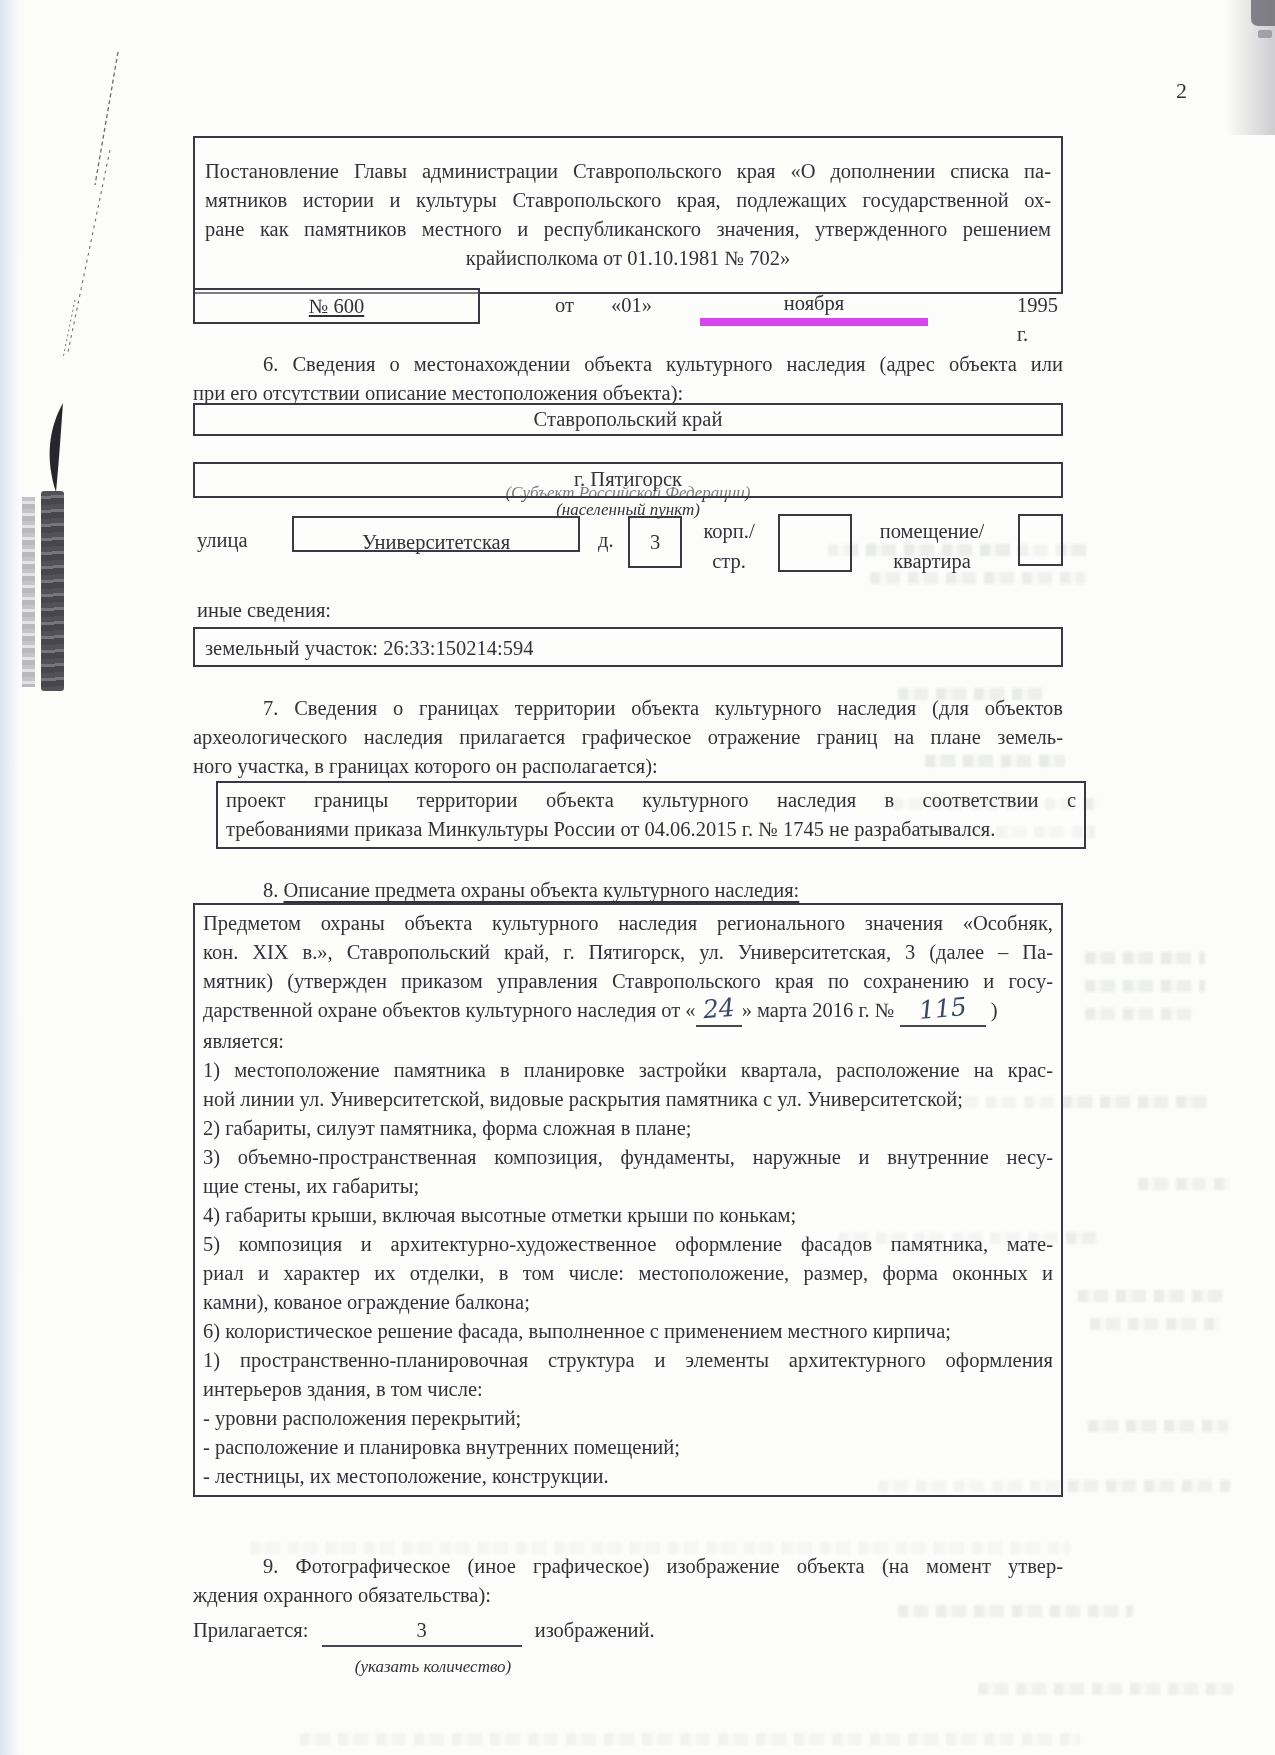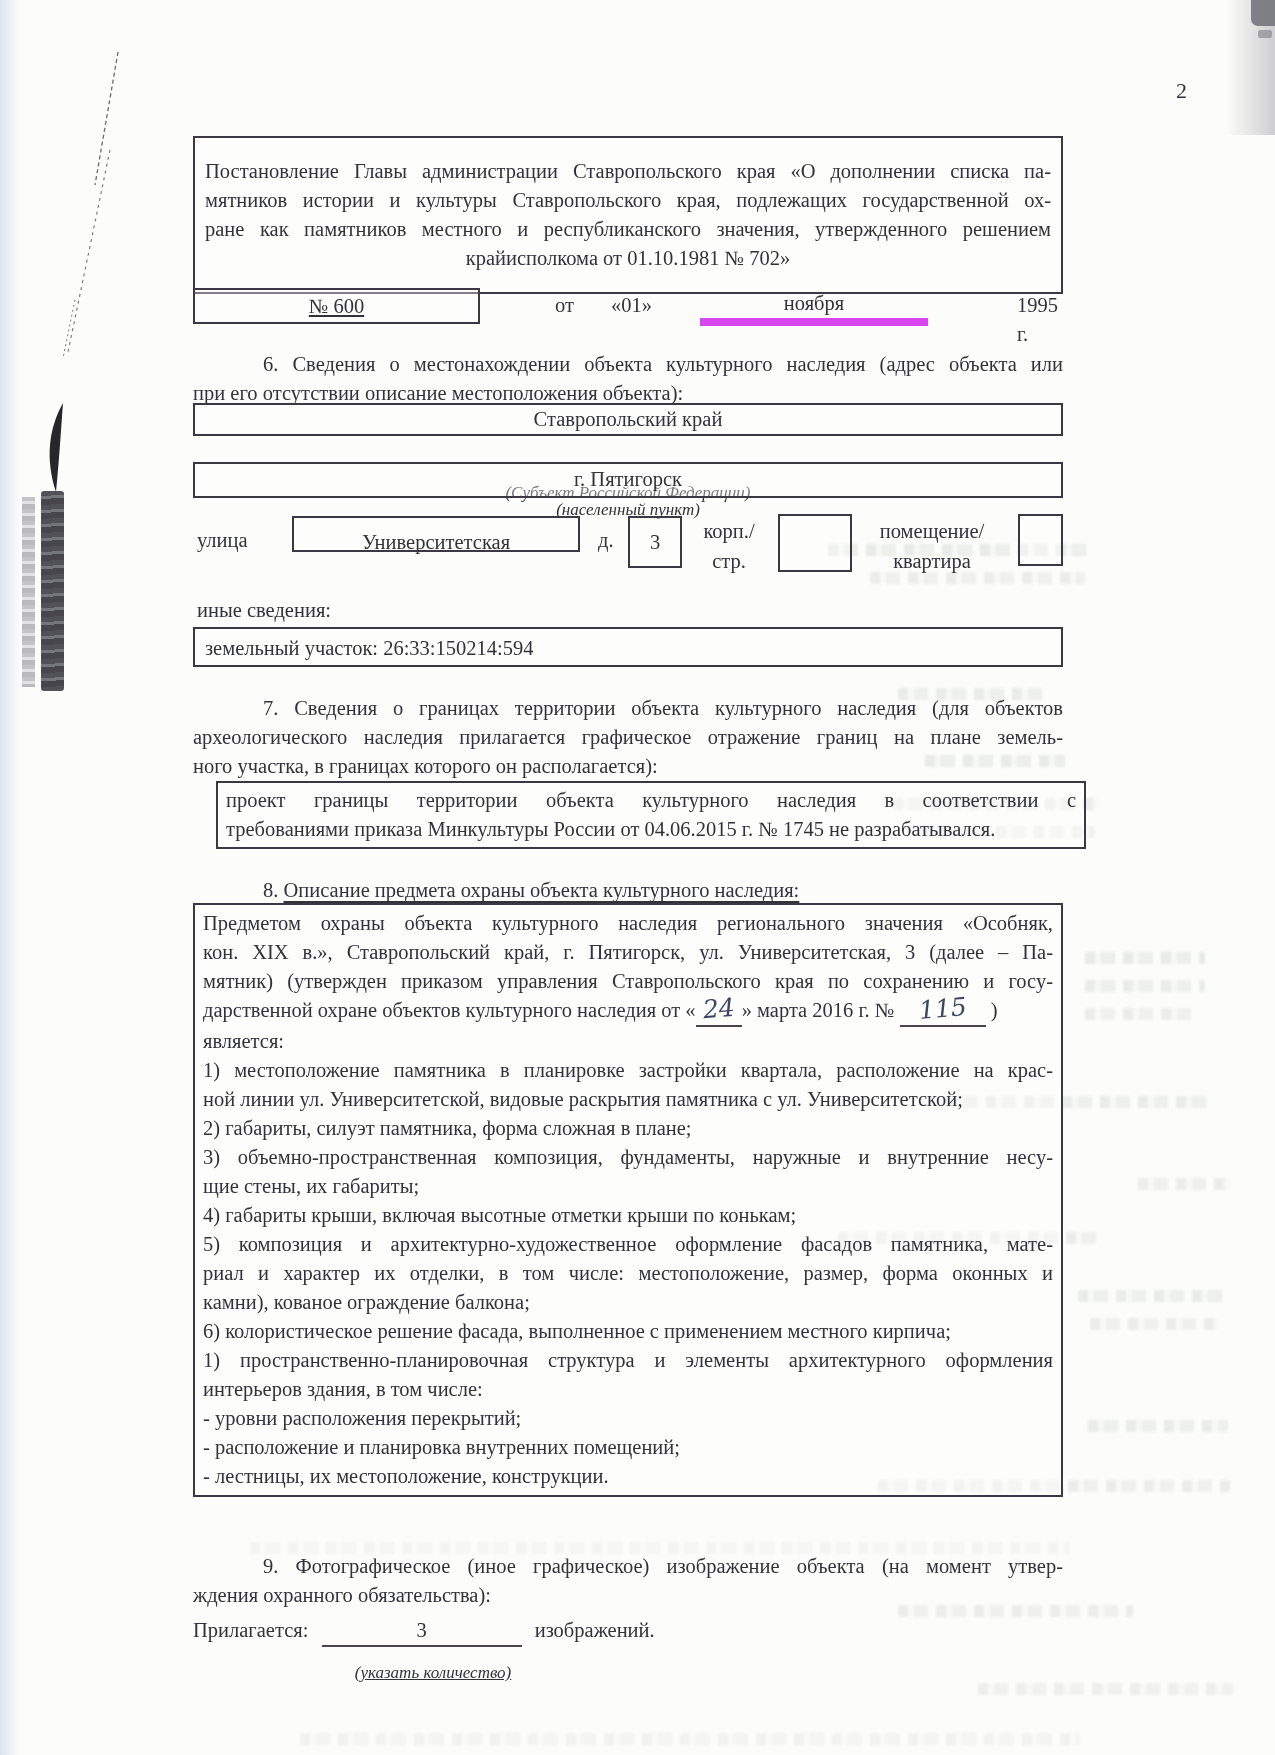--- a/index.html
+++ b/index.html
@@ -169,14 +169,14 @@
 </div>
 
 <div class="abs col" style="top:1552px;">
   <div class="line j ind">9. Фотографическое (иное графическое) изображение объекта (на момент утвер-</div>
   <div class="line">ждения охранного обязательства):</div>
   <div class="line" style="margin-top:6px;">
     <span>Прилагается:</span>
     <span class="blank" style="width:200px;margin:0 8px;"><span>3</span></span>
     <span>изображений.</span>
   </div>
-  <div class="cap" style="width:220px;margin-left:130px;margin-top:16px;text-decoration:underline;">(указать количество)</div>
+  <div class="cap" style="width:220px;margin-left:130px;margin-top:10px;">(указать количество)</div>
 </div>
 
 </body></html>

